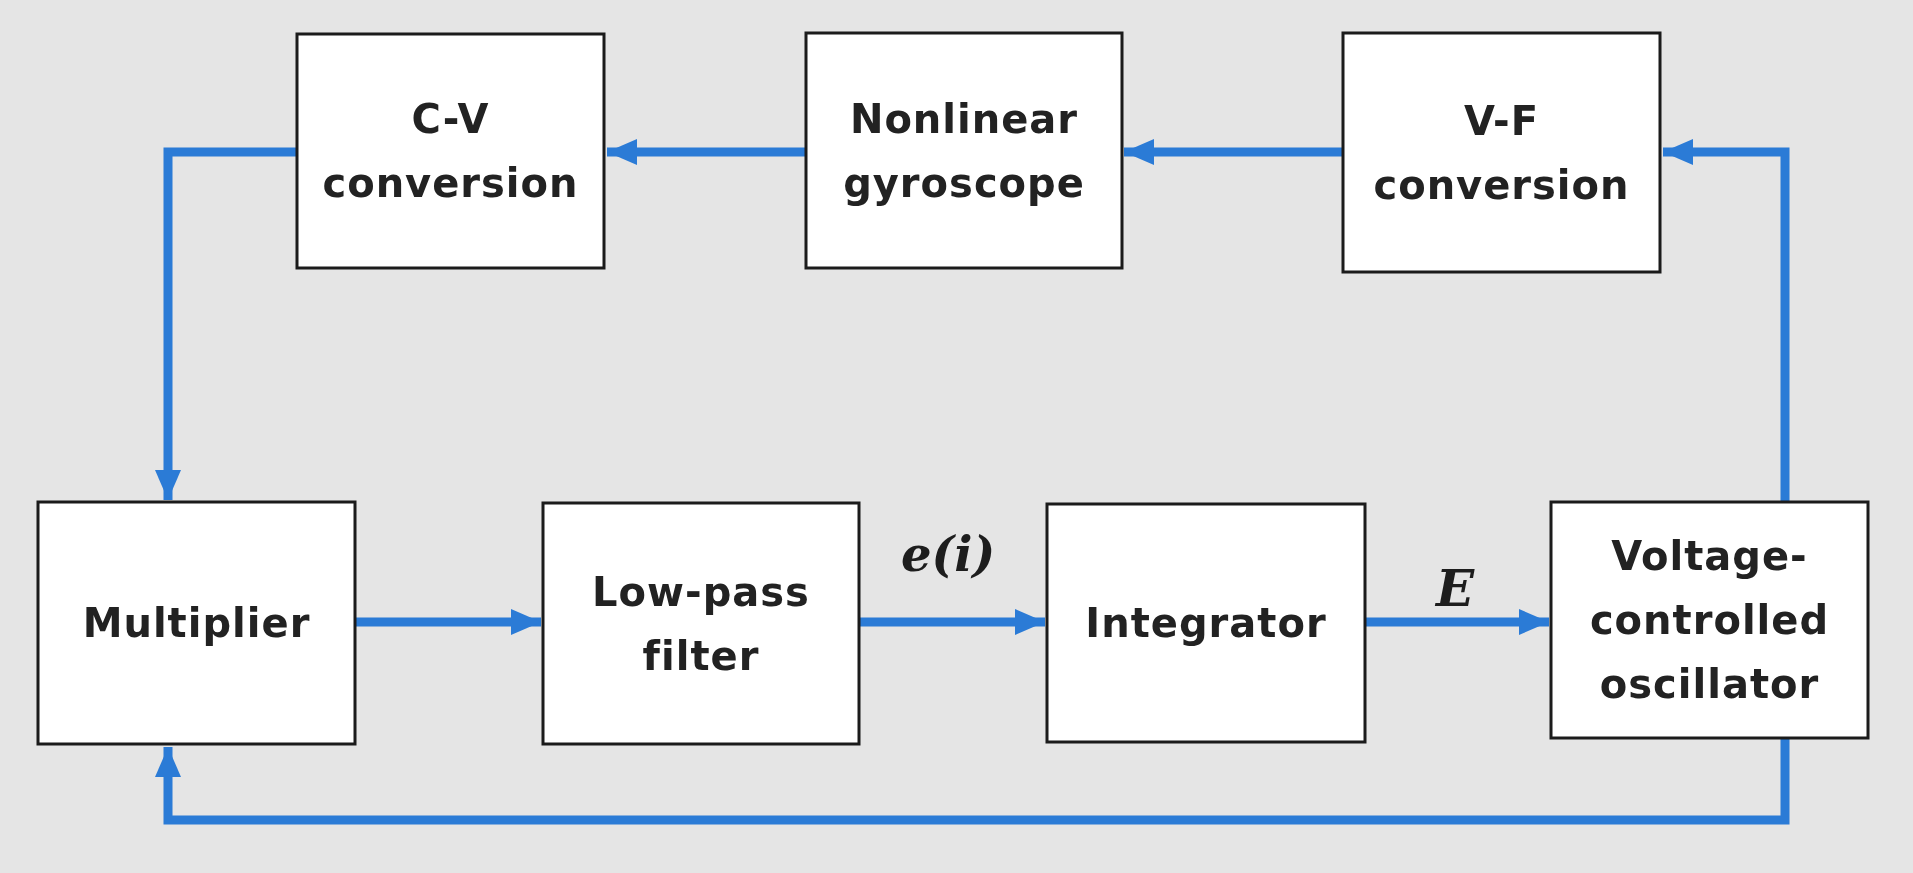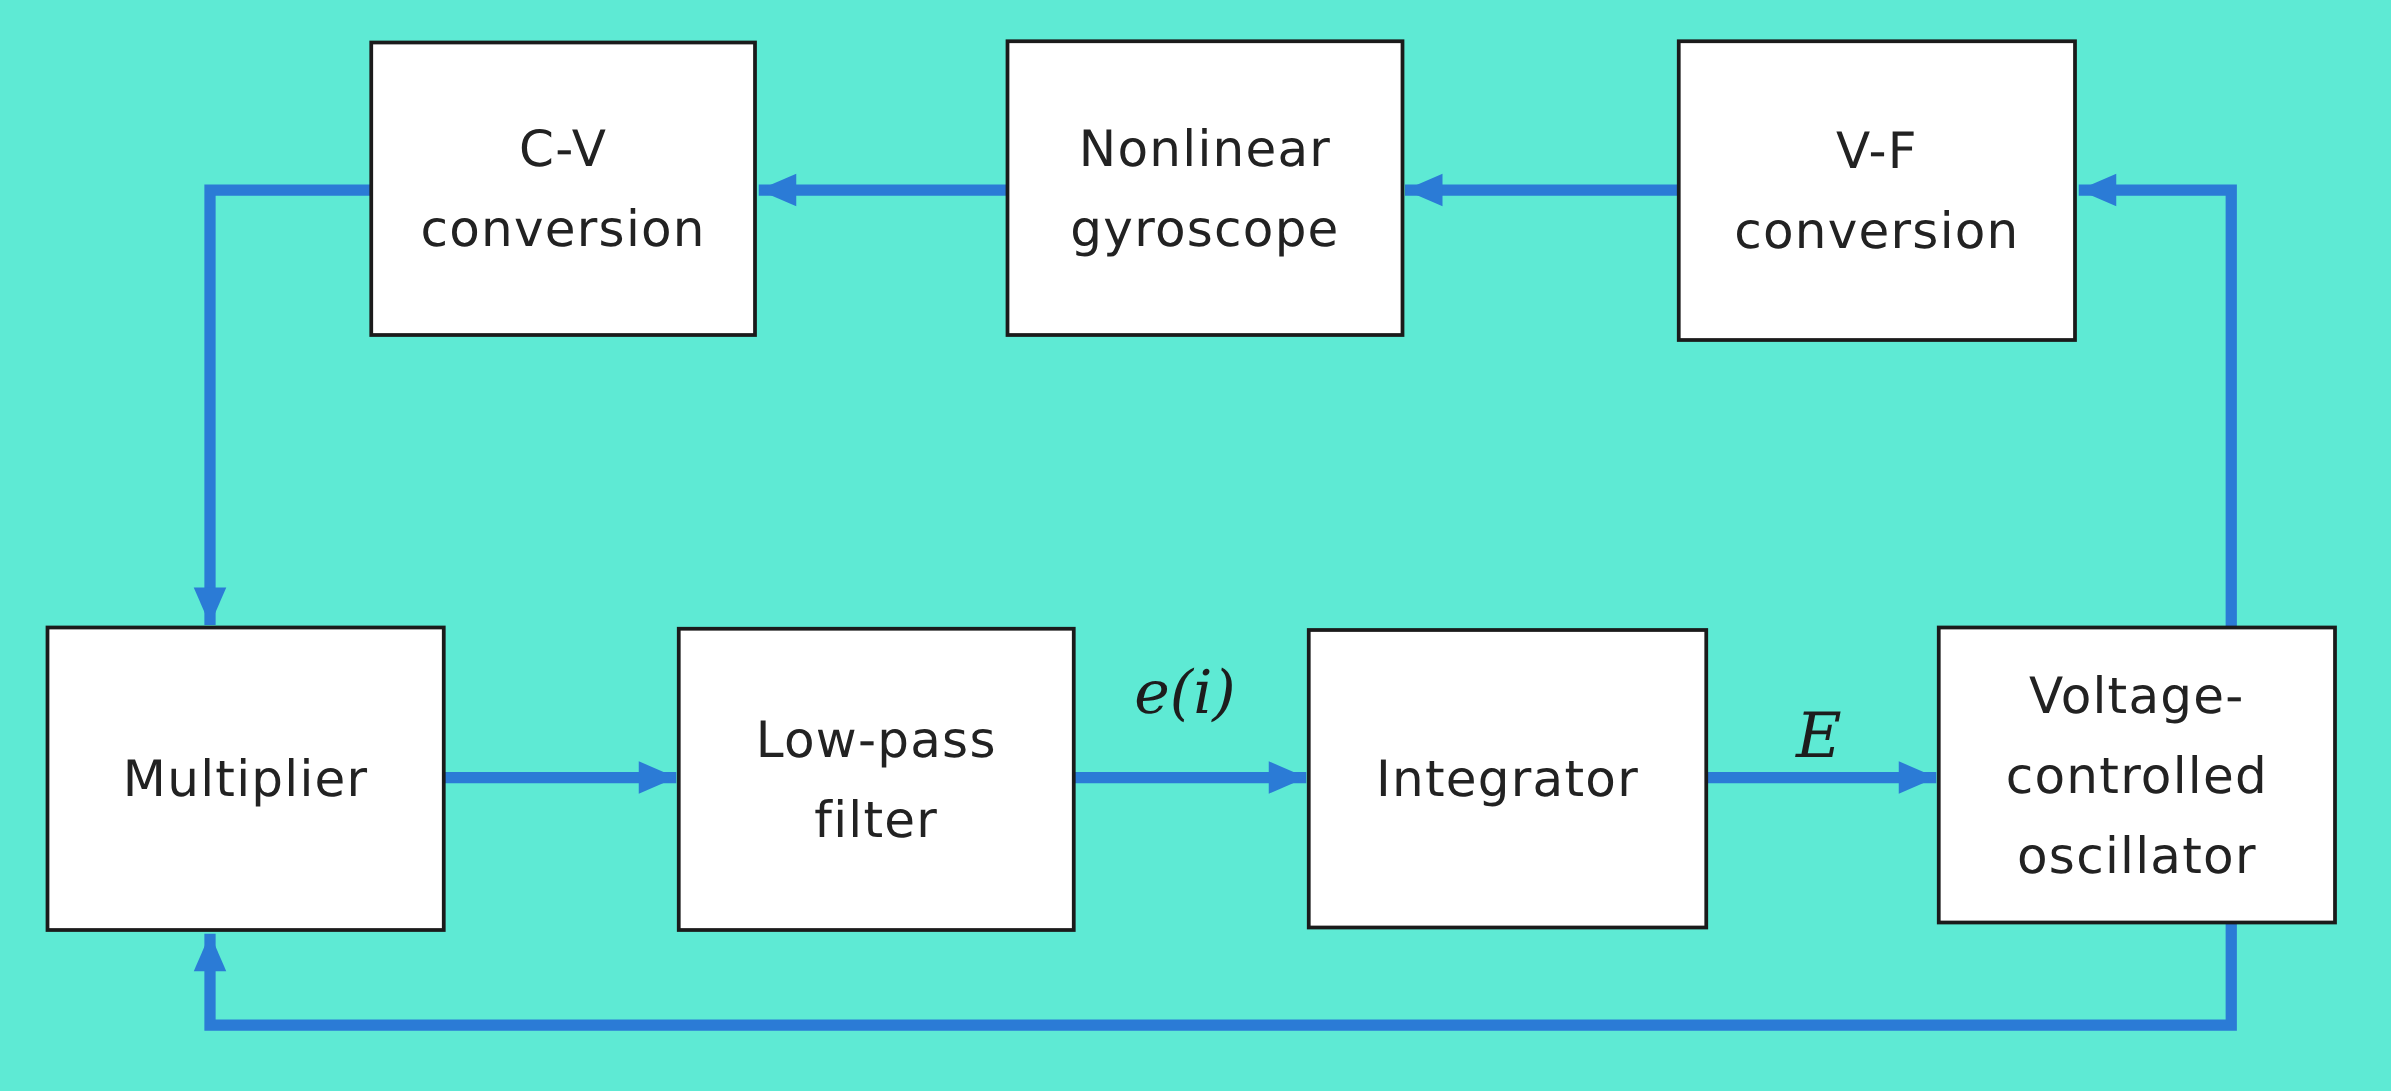--- a/index.html
+++ b/index.html
@@ -4,22 +4,23 @@
 <style>
   html, body {
     margin: 0;
     padding: 0;
     background: #ffffff;
   }
   .canvas {
     position: relative;
     width: 1913px;
     height: 873px;
-    background: #5eead4;
+    background: #e5e5e5;
     overflow: hidden;
+    font-weight: bold;
   }
   svg text {
     font-family: "DejaVu Sans", "Liberation Sans", sans-serif;
   }
   svg text.block-label {
     font-size: 40px;
     letter-spacing: 1px;
     fill: #222222;
   }
   svg text.math-label {

